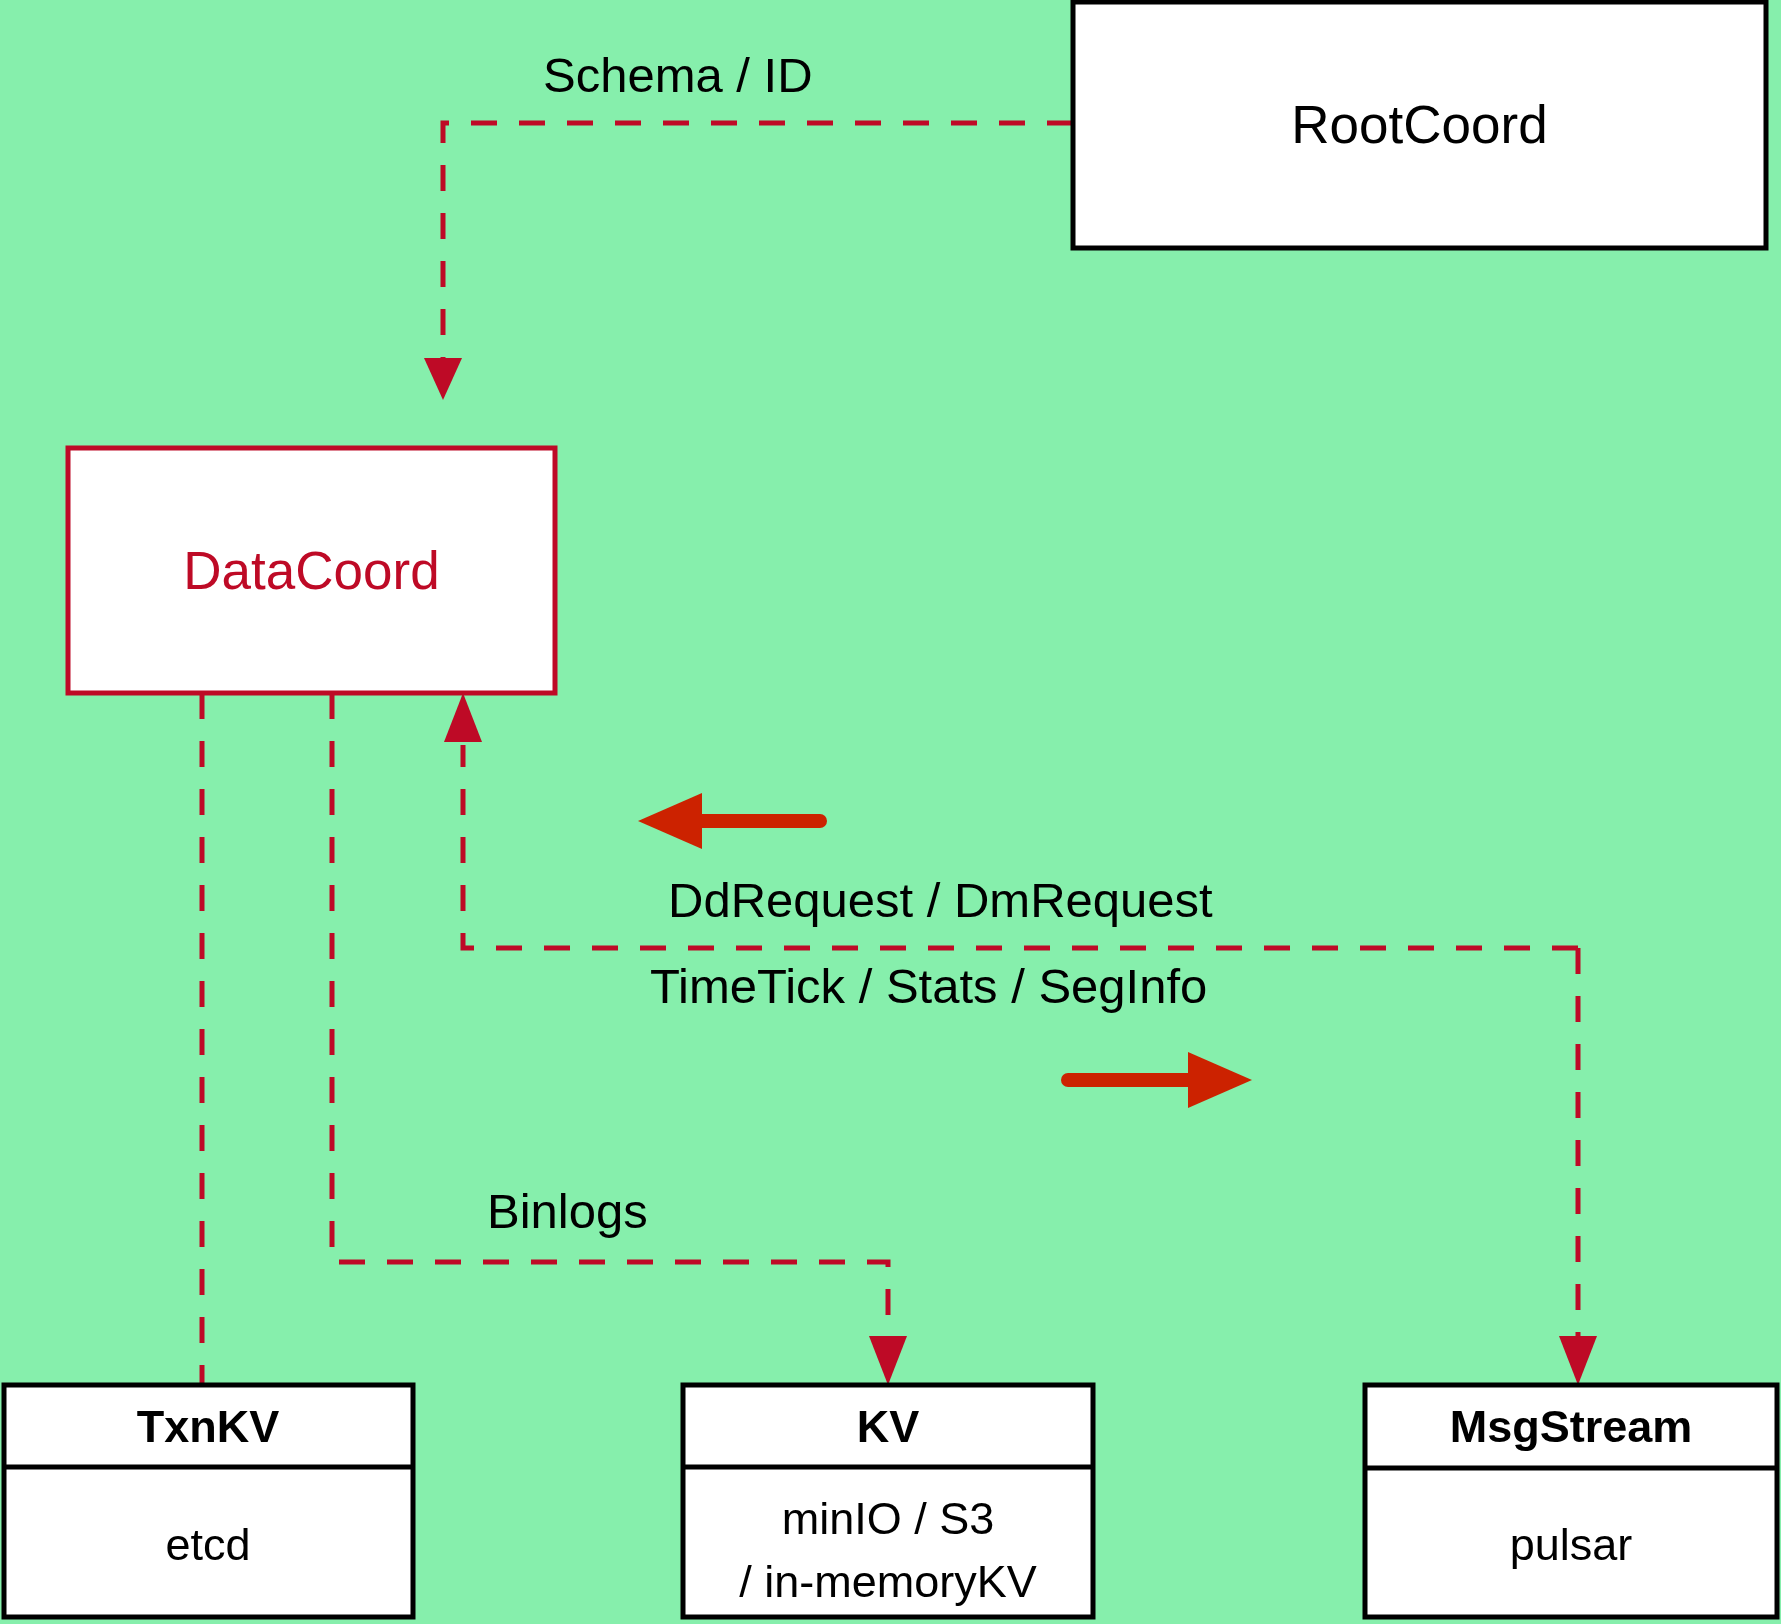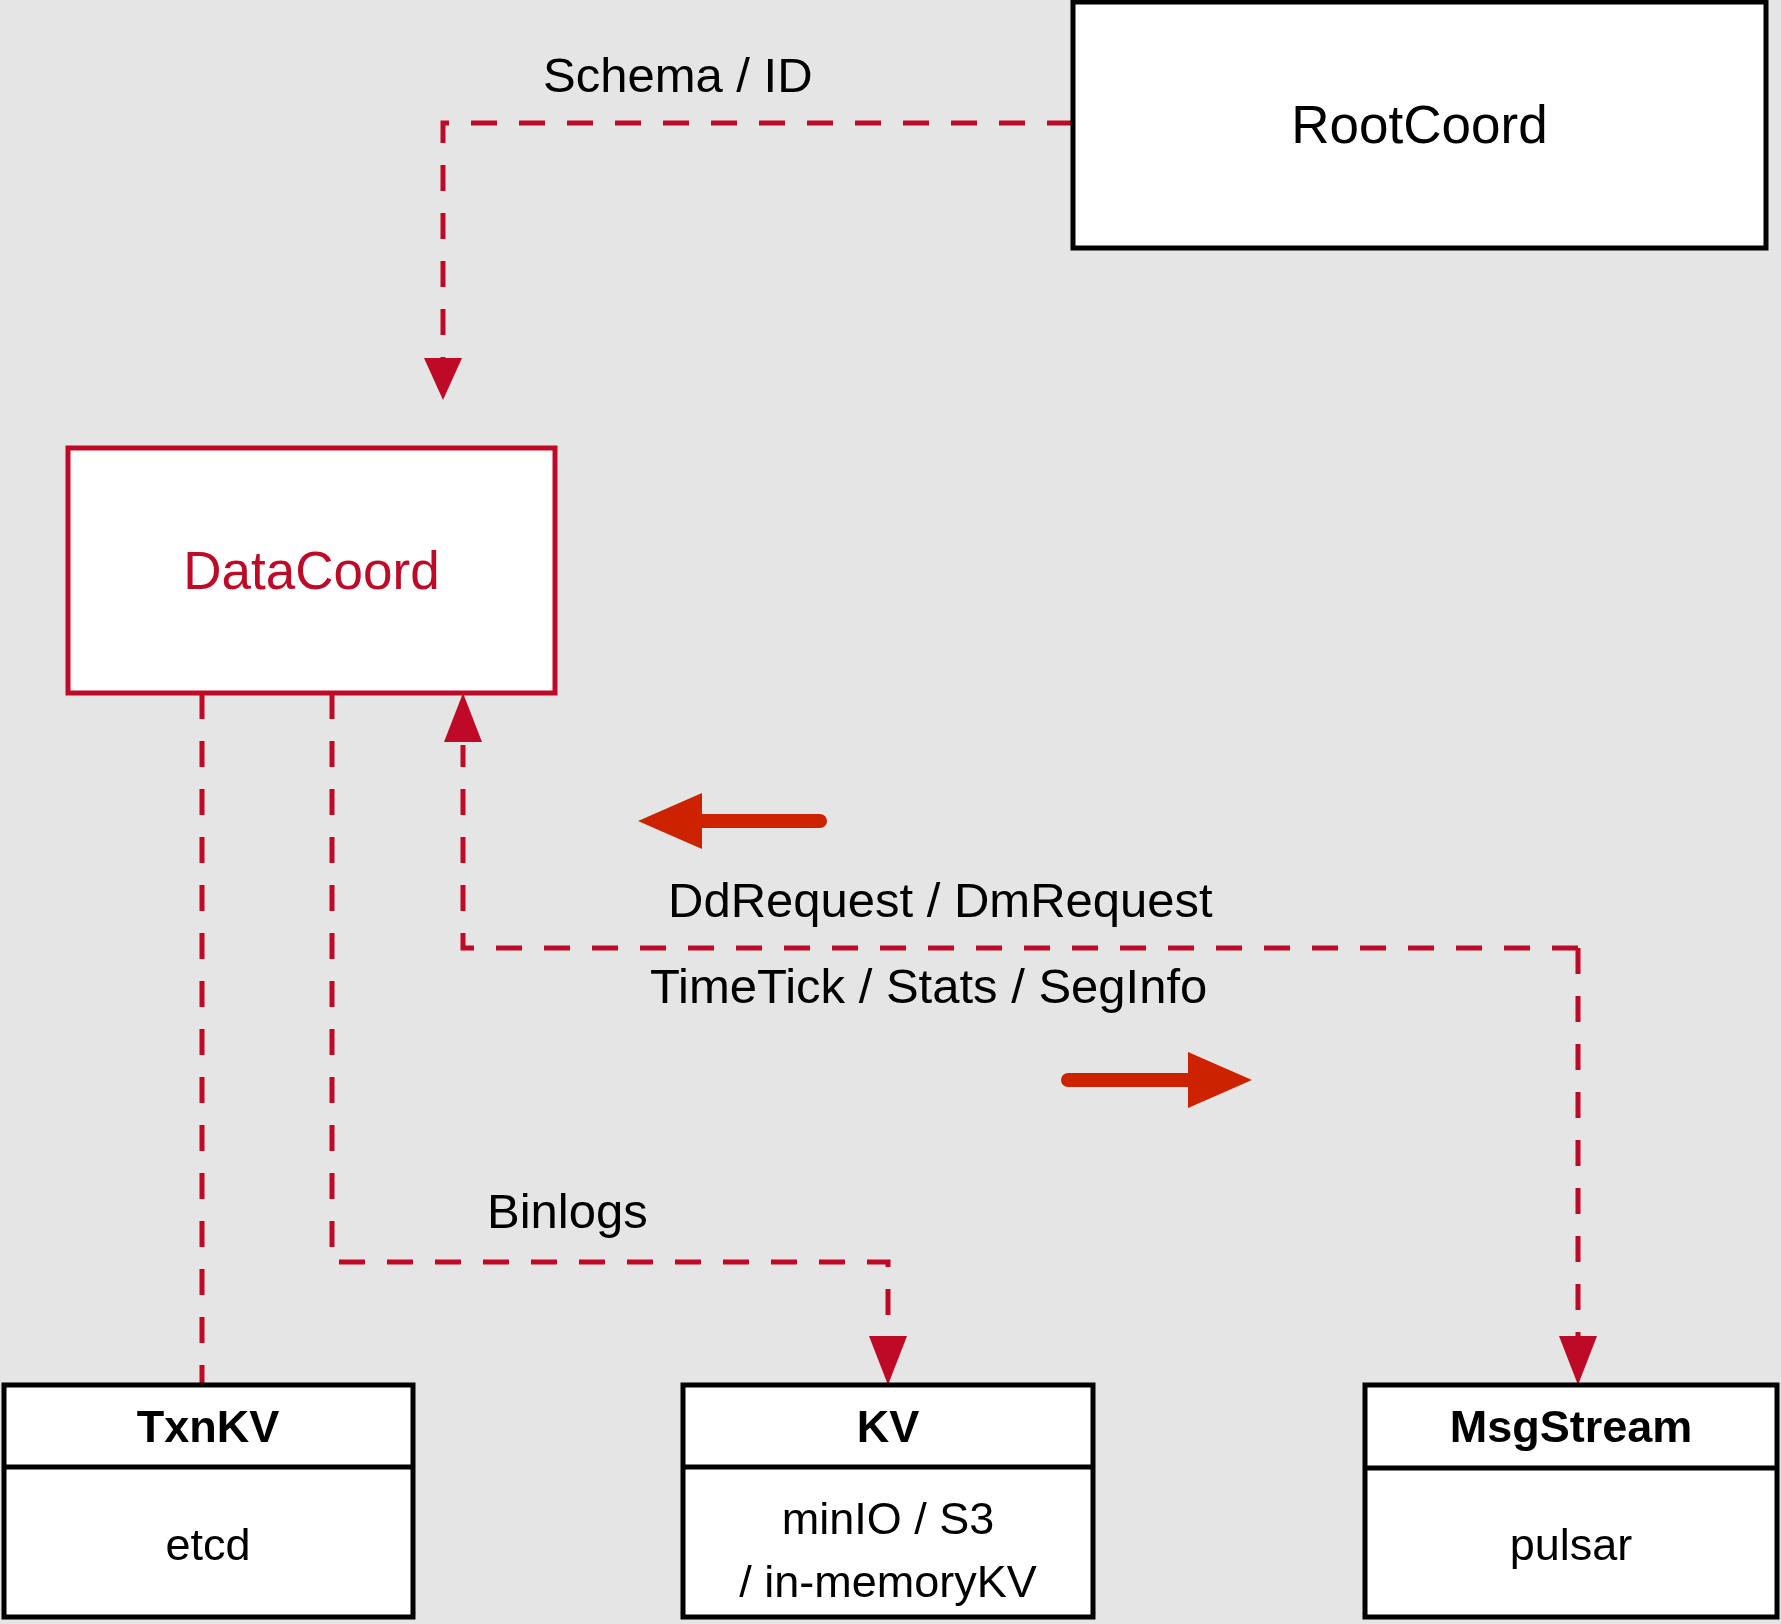--- a/index.html
+++ b/index.html
@@ -7,21 +7,21 @@
     padding: 0;
     background: #ffffff;
   }
   body {
     font-family: "Liberation Sans", sans-serif;
   }
   #diagram-root {
     position: relative;
     width: 1781px;
     height: 1624px;
-    background: #e5e5e5;
+    background: #86efac;
     overflow: hidden;
   }
   svg.diagram-canvas {
     position: absolute;
     top: 0;
     left: 0;
     width: 1781px;
     height: 1624px;
   }
   .node-box-black {

